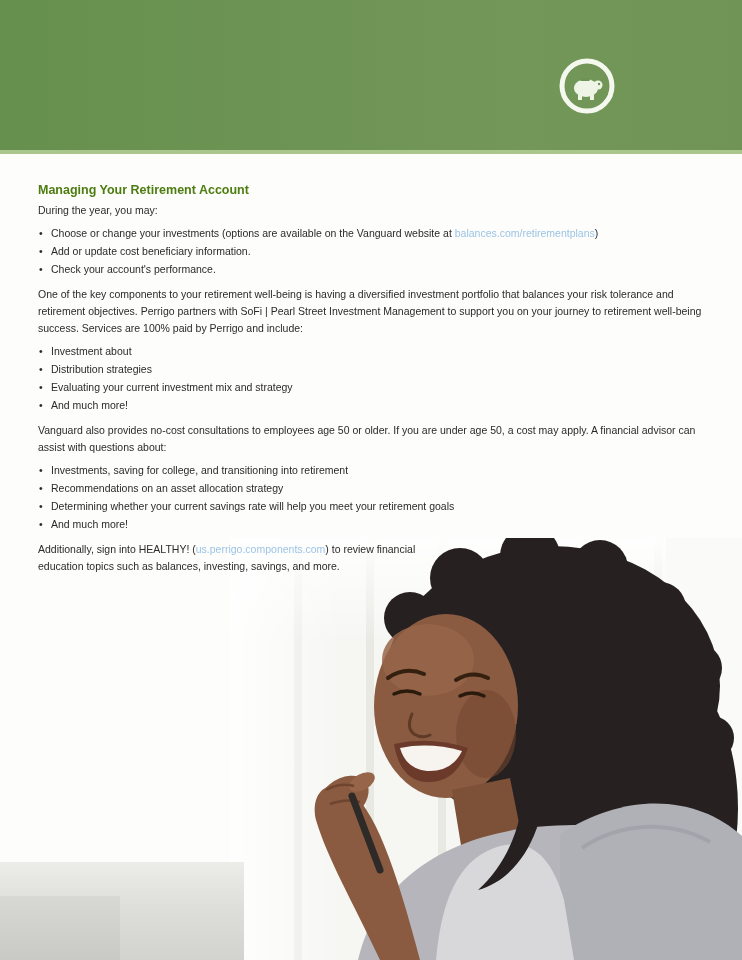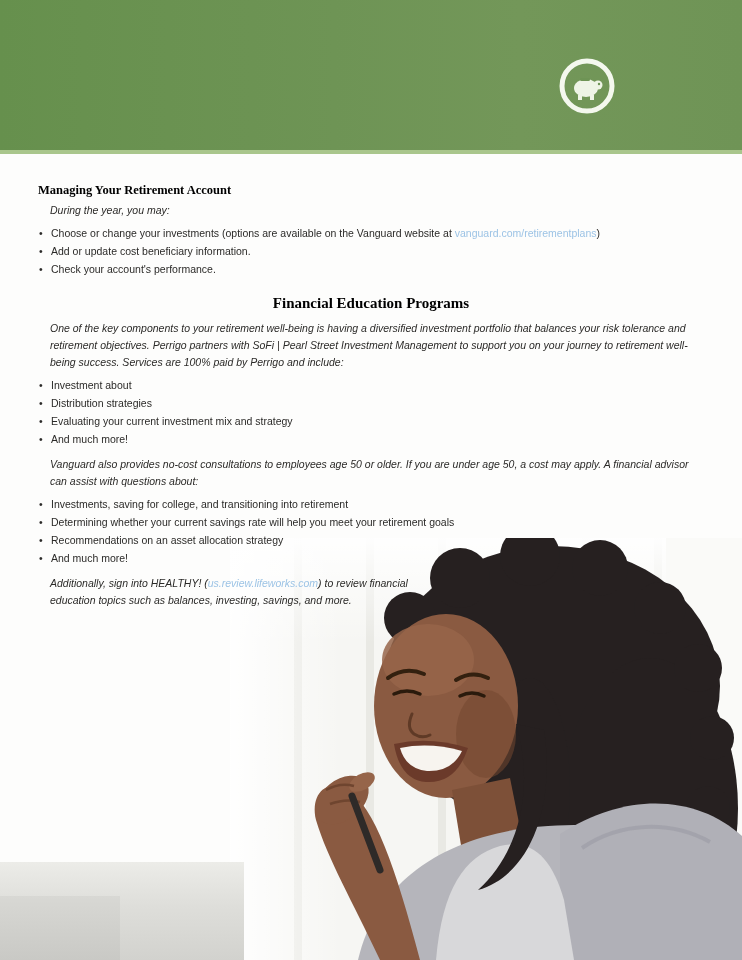--- a/index.html
+++ b/index.html
@@ -17,24 +17,24 @@
     border-bottom:4px solid #a9c68c;
   }
   .band-icon{
     position:absolute;left:558px;top:57px;width:58px;height:58px;
   }
   
   .content{
     position:absolute;left:38px;top:180px;width:666px;
     font-size:10.5px;line-height:17px;
   }
-  h2,h3{margin:0;color:#000000;font-family:Liberation Serif, serif;}
+  h2,h3{margin:0;color:#4d7c0f;}
   h3{font-size:12.5px;line-height:20px;font-weight:bold;}
   h2{font-size:15px;line-height:22px;font-weight:bold;text-align:center;margin:14px 0 6px 0;}
-  p{margin:2px 0 6px 12px;font-style:italic;}
+  p{margin:2px 0 6px 0;}
   ul{list-style:none;margin:2px 0 8px 0;padding:0;}
   ul li{position:relative;padding-left:13px;margin:0 0 1px 0;}
   ul li::before{
     content:"•";position:absolute;left:1px;top:0;color:#2b2a28;
   }
   a.link{color:#9cc3e5;text-decoration:none;}
   .narrow{max-width:438px;}
   .narrower{max-width:400px;}
   
   .photo{
@@ -131,42 +131,41 @@
 
 <div class="laptop"></div>
 <div class="laptop-edge"></div>
 
 <div class="content">
 
   <h3>Managing Your Retirement Account</h3>
   <p>During the year, you may:</p>
 
   <ul>
-    <li><span>Choose or change your investments (options are available on the Vanguard website at </span><a class="link" href="#">vanguard.com/retirementplans</a><span>)</span></li>
+    <li><span>Choose or change your investments (options are available on the Vanguard website at </span><a class="link" href="#">balances.com/retirementplans</a><span>)</span></li>
     <li><span>Add or update cost beneficiary information.</span></li>
     <li><span>Check your account's performance.</span></li>
   </ul>
 
-  <h2>Financial Education Programs</h2>
 
   <p>One of the key components to your retirement well-being is having a diversified investment portfolio that balances your risk tolerance and retirement objectives. Perrigo partners with SoFi | Pearl Street Investment Management to support you on your journey to retirement well-being success. Services are 100% paid by Perrigo and include:</p>
 
   <ul>
     <li><span>Investment about</span></li>
     <li><span>Distribution strategies</span></li>
     <li><span>Evaluating your current investment mix and strategy</span></li>
     <li><span>And much more!</span></li>
   </ul>
 
   <p>Vanguard also provides no-cost consultations to employees age 50 or older. If you are under age 50, a cost may apply. A financial advisor can assist with questions about:</p>
 
   <ul class="narrow">
     <li><span>Investments, saving for college, and transitioning into retirement</span></li>
+    <li><span>Recommendations on an asset allocation strategy</span></li>
     <li><span>Determining whether your current savings rate will help you meet your retirement goals</span></li>
-    <li><span>Recommendations on an asset allocation strategy</span></li>
     <li><span>And much more!</span></li>
   </ul>
 
   <p class="narrower">
-    <span>Additionally, sign into HEALTHY! (</span><a class="link" href="#">us.review.lifeworks.com</a><span>) to review financial education topics such as balances, investing, savings, and more.</span>
+    <span>Additionally, sign into HEALTHY! (</span><a class="link" href="#">us.perrigo.components.com</a><span>) to review financial education topics such as balances, investing, savings, and more.</span>
   </p>
 
 </div>
 
 </body></html>

